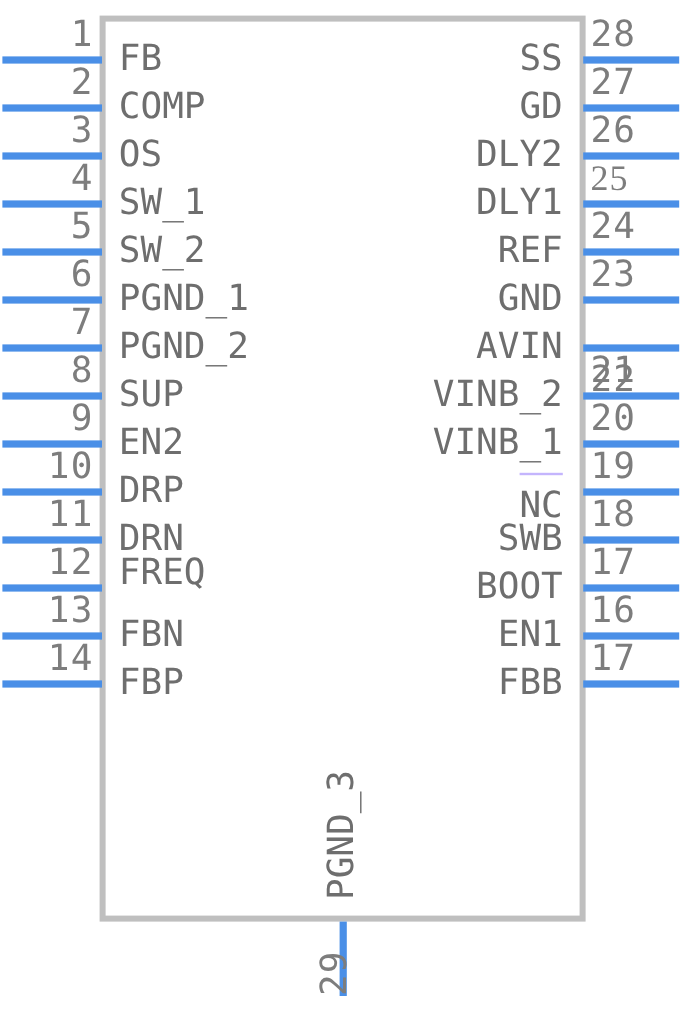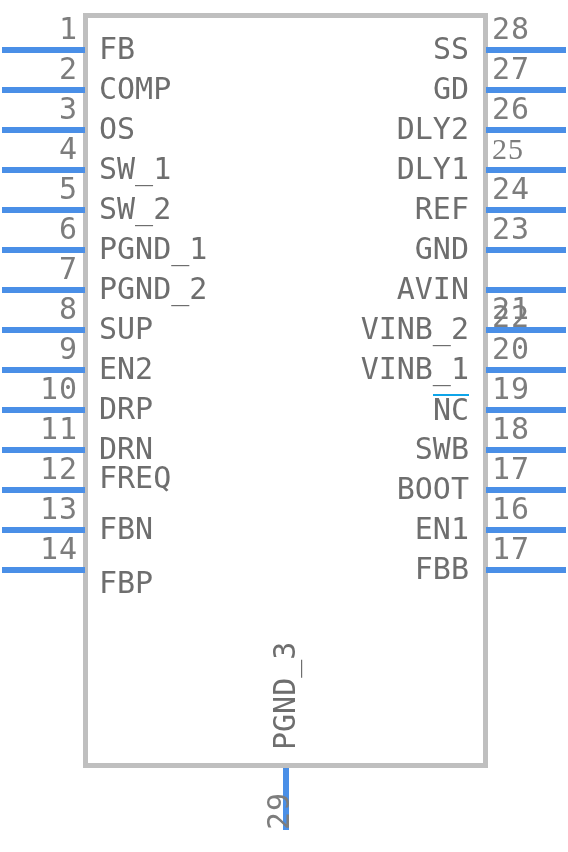--- a/index.html
+++ b/index.html
@@ -63,22 +63,22 @@
   .pin-name {
     position: absolute;
     color: #6e6e6e;
     font-size: 30px;
     line-height: 30px;
     white-space: nowrap;
   }
   .pin-name.left  { left: 99px; text-align: left; }
   .pin-name.right { right: 99px; text-align: right; }
   .pin-name .ovl {
-    border-top: 2px solid #0ea5e9;
-    padding-top: 0;
+    border-top: 2px solid #c4b5fd;
+    padding-top: 12px;
     display: inline-block;
     line-height: 28px;
     margin-left: 10px;
   }
   
   .pin-name.bottom {
     left: 0;
     top: 0;
     transform-origin: left top;
   }
@@ -125,21 +125,21 @@
       <div class="pin-num left" style="top: 414px;">11</div>
       <div class="pin-name left" style="top: 434px;">DRN</div>
       <div class="pin-wire left" style="top: 487px;"></div>
       <div class="pin-num left" style="top: 454px;">12</div>
       <div class="pin-name left" style="top: 463px;">FREQ</div>
       <div class="pin-wire left" style="top: 527px;"></div>
       <div class="pin-num left" style="top: 494px;">13</div>
       <div class="pin-name left" style="top: 514px;">FBN</div>
       <div class="pin-wire left" style="top: 567px;"></div>
       <div class="pin-num left" style="top: 534px;">14</div>
-      <div class="pin-name left" style="top: 554px; margin-top: 14px;">FBP</div>
+      <div class="pin-name left" style="top: 554px;">FBP</div>
       <div class="pin-wire right" style="top: 47px;"></div>
       <div class="pin-num right" style="top: 14px;">28</div>
       <div class="pin-name right" style="top: 34px;">SS</div>
       <div class="pin-wire right" style="top: 87px;"></div>
       <div class="pin-num right" style="top: 54px;">27</div>
       <div class="pin-name right" style="top: 74px;">GD</div>
       <div class="pin-wire right" style="top: 127px;"></div>
       <div class="pin-num right" style="top: 94px;">26</div>
       <div class="pin-name right" style="top: 114px;">DLY2</div>
       <div class="pin-wire right" style="top: 167px;"></div>

